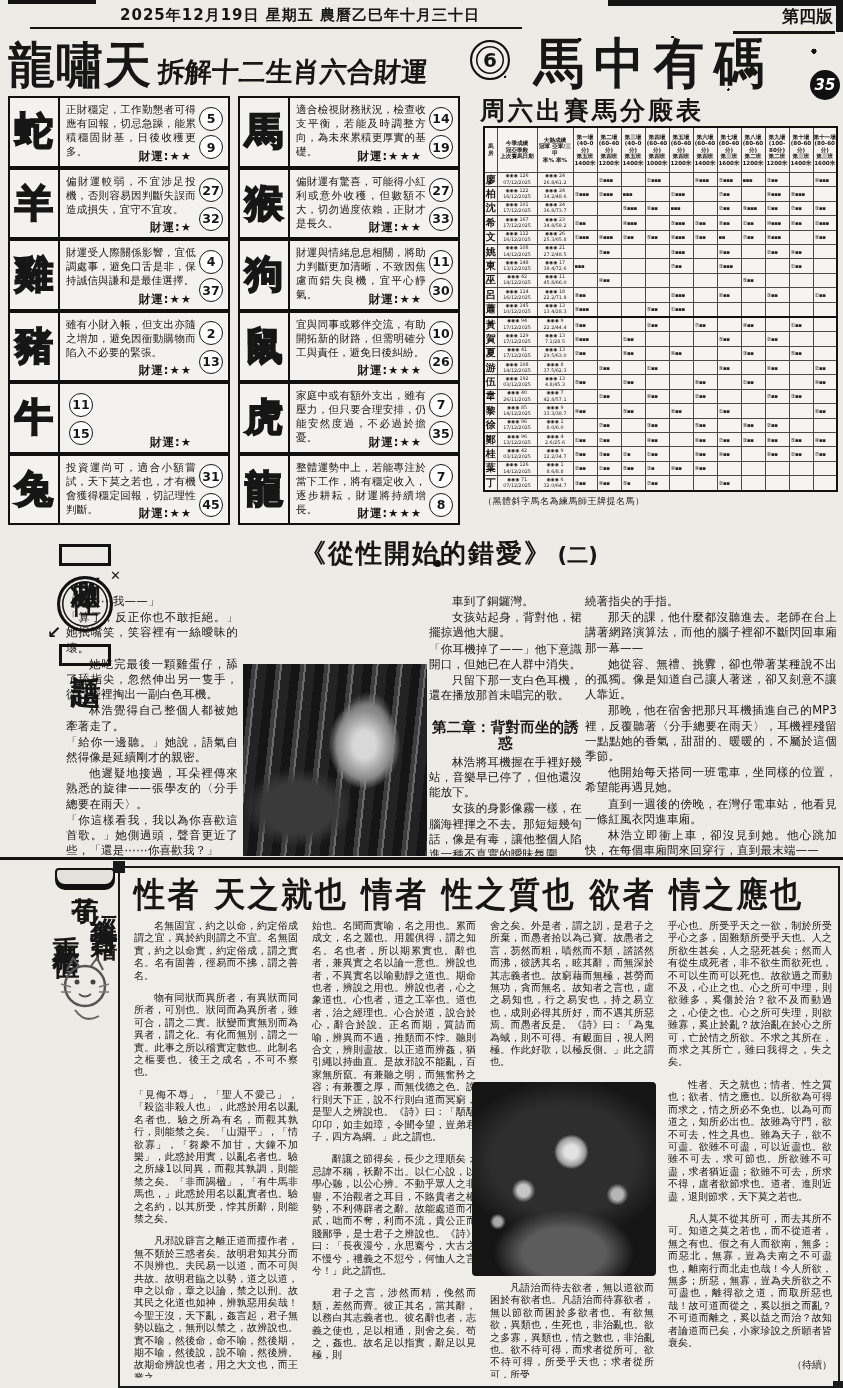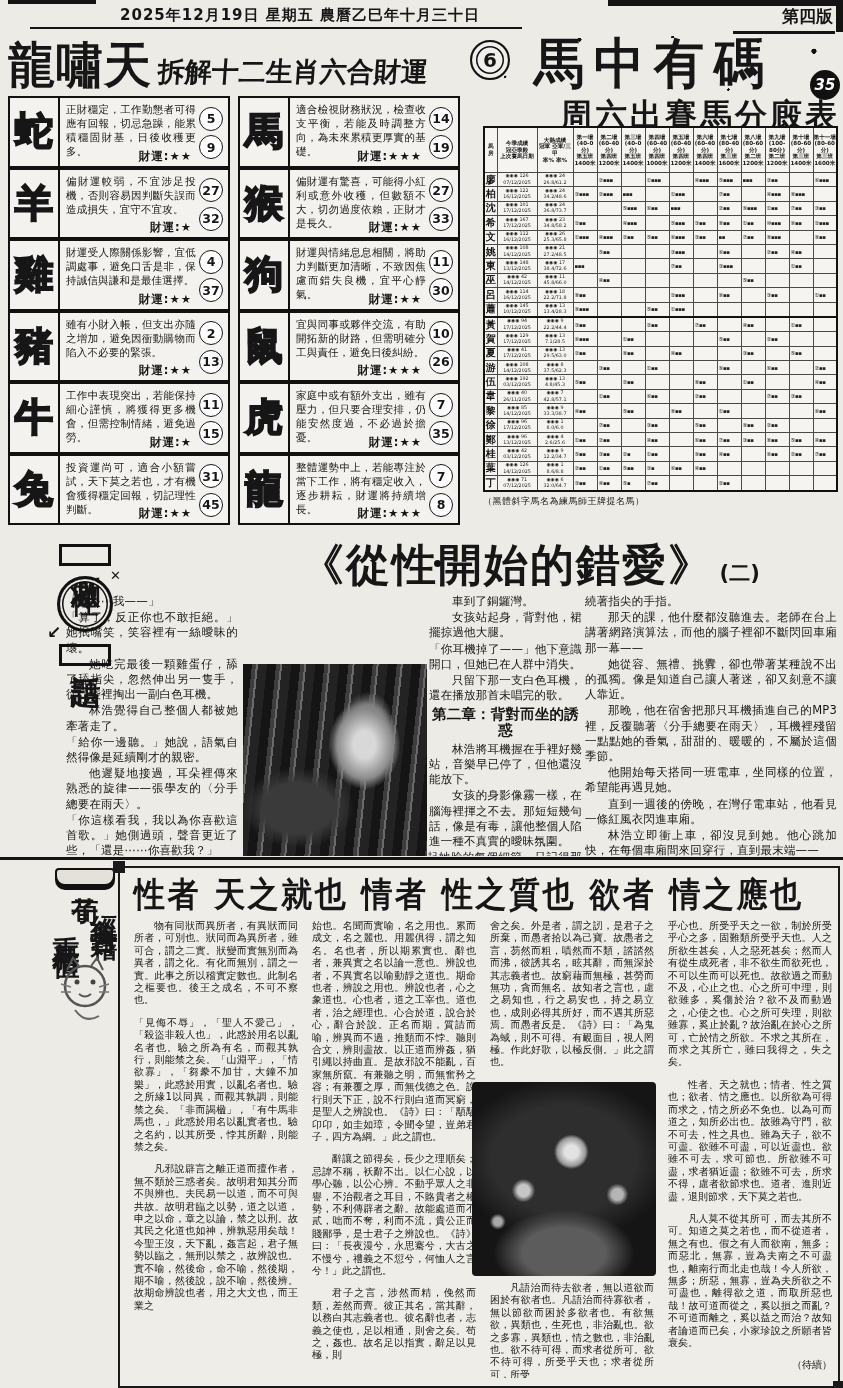--- a/index.html
+++ b/index.html
@@ -47,21 +47,21 @@
        radial-gradient(circle 2px at 70% 90%,#111 0 60%,transparent 70%);
      display:flex;align-items:center;justify-content:center;}
   .mast-text{font-size:50px;font-weight:900;font-family:"DejaVu Serif",serif;letter-spacing:10px;
              transform:scaleY(1.08);white-space:nowrap;}
   .badge6{position:absolute;left:2px;top:8px;width:36px;height:36px;border:2.5px solid #111;border-radius:50%;
           display:flex;align-items:center;justify-content:center;font-size:20px;font-weight:900;background:#f0efeb;
           box-shadow:inset 0 0 0 4px #f0efeb, inset 0 0 0 5.5px #111;}
   .badge35{position:absolute;right:0px;bottom:-4px;width:30px;height:30px;background:#111;color:#fff;
            border-radius:50%;display:flex;align-items:center;justify-content:center;
            font-size:15px;font-weight:900;font-style:italic;}
-  .race-title{left:480px;top:94px;width:360px;text-align:right;font-size:32px;font-weight:900;letter-spacing:3px;}
+  .race-title{left:480px;top:94px;width:360px;text-align:left;font-size:25px;font-weight:900;letter-spacing:3px;}
   #race-table{left:483px;top:126px;}
   .race-tbl{border-collapse:collapse;border:2.5px solid #111;background:#f5f4f0;table-layout:fixed;}
   .race-tbl th,.race-tbl td{border:1px solid #4a4a4a;padding:0;overflow:hidden;}
   .race-tbl th{font-size:5.6px;line-height:6.6px;font-weight:bold;height:44px;vertical-align:middle;text-align:center;}
   .race-tbl td{height:13.4px;font-size:5.4px;line-height:6.2px;vertical-align:middle;text-align:left;}
   .race-tbl td.trainer{font-size:10px;font-weight:900;text-align:center;font-family:"DejaVu Serif",serif;}
   .race-tbl td.stat{font-size:4.8px;text-align:center;color:#222;}
   .race-tbl td.cell{letter-spacing:-0.4px;color:#222;padding-left:1px;}
   .race-tbl tr.grp td{border-bottom:2.5px solid #111;}
   .race-foot{left:483px;top:495px;font-size:9px;letter-spacing:0.5px;}
@@ -71,31 +71,31 @@
   .s-box{border:3px solid #111;margin:0 auto 10px auto;width:46px;padding:4px 0;text-align:center;}
   .v-chars{writing-mode:vertical-rl;text-orientation:upright;font-size:30px;font-weight:900;
            font-family:"DejaVu Serif",serif;margin:0 auto;letter-spacing:4px;}
   .g-circle{width:50px;height:50px;border:3px solid #111;border-radius:50%;margin:2px auto 12px auto;position:relative;
             display:flex;align-items:center;justify-content:center;font-size:26px;font-weight:900;
             box-shadow:inset 0 0 0 2px #edebe6, inset 0 0 0 3.5px #111;}
   .g-arrow{position:absolute;left:-13px;bottom:-13px;font-size:17px;font-weight:900;}
   .g-cross{position:absolute;right:-11px;top:-11px;font-size:13px;font-weight:900;}
   .story-dot{left:434px;top:560px;width:7px;height:7px;border-radius:50%;background:#111;}
   .story-title{left:300px;top:536px;width:520px;white-space:nowrap;font-weight:900;}
-  .story-title .t-main{font-size:44px;letter-spacing:2px;font-family:Liberation Sans, sans-serif;}
+  .story-title .t-main{font-size:26px;letter-spacing:2px;font-family:Liberation Sans, sans-serif;}
   .story-title .t-part{font-size:21px;font-weight:700;}
   .s-col{font-size:11.5px;line-height:15.2px;text-align:justify;letter-spacing:0.2px;overflow:hidden;}
   .s-col p{margin:0 0 1px 0;text-indent:2em;}
   .s-col p.noind{text-indent:0;}
   .col1{left:66px;top:594px;width:254px;height:262px;}
   .col2{left:332px;top:594px;width:250px;height:262px;}
   .col3{left:585px;top:594px;width:252px;height:266px;}
   .fl-r{float:right;width:82px;height:196px;margin-top:60px;}
   .fl-l{float:left;width:97px;height:196px;margin-top:60px;}
-  .chapter{font-size:14.5px;font-weight:900;text-align:center;margin:4px 0 4px 0;}
+  .chapter{font-size:14.5px;font-weight:900;text-align:center;margin:17px 0 4px 0;}
   .story-photo{left:243px;top:664px;width:184px;height:192px;
      background:
        radial-gradient(ellipse 50px 62px at 66% 42%,#d8d8d8 0 22%,#8b8b8b 55%,transparent 72%),
        radial-gradient(ellipse 34px 40px at 68% 30%,#777 0 40%,transparent 75%),
        radial-gradient(ellipse 70px 50px at 30% 75%,#3a3a3a 0 50%,transparent 80%),
        repeating-linear-gradient(96deg,#151515 0 9px,#3d3d3d 9px 13px,#6a6a6a 13px 15px,#232323 15px 24px);}
 
   
   .divider{left:0;top:857px;width:843px;height:3px;background:#141414;}
   .scroll{left:54px;top:866px;width:62px;height:520px;}
@@ -191,21 +191,20 @@
               <div class="z-nums">
                 <span class="z-num">2</span>
                 <span class="z-num">13</span>
               </div>
               <div class="z-stars">財運:★★</div>
             </div>
           </div>
           <div class="z-row">
             <div class="z-animal">牛</div>
             <div class="z-box">
-              <div class="z-text">工作中表現突出，若能保持細心謹慎，將獲得更多機會，但需控制情緒，避免過勞。</div>
               <div class="z-nums">
                 <span class="z-num">11</span>
                 <span class="z-num">15</span>
               </div>
               <div class="z-stars">財運:★</div>
             </div>
           </div>
           <div class="z-row">
             <div class="z-animal">兔</div>
             <div class="z-box">
@@ -970,20 +969,21 @@
         <path d="M20 42 Q26 47 32 42" fill="none" stroke="#555" stroke-width="2"></path>
         <path d="M2 32 L12 35 M2 40 L12 40 M50 32 L40 35 M50 40 L40 40" stroke="#777" stroke-width="1.5"></path>
         <path d="M16 58 Q26 72 40 64" fill="none" stroke="#666" stroke-width="2"></path>
       </svg>
     </div>
 
     <div class="abs frame">
       <div class="headline">性者 天之就也 情者 性之質也 欲者 情之應也</div>
       <div class="c-col cc1">
         <div>
+            <p>名無固宜，約之以命，約定俗成謂之宜，異於約則謂之不宜。名無固實，約之以命實，約定俗成，謂之實名。名有固善，徑易而不拂，謂之善名。</p>
             <p>物有同狀而異所者，有異狀而同所者，可別也。狀同而為異所者，雖可合，謂之二實。狀變而實無別而為異者，謂之化。有化而無別，謂之一實。此事之所以稽實定數也。此制名之樞要也。後王之成名，不可不察也。</p>
             <p class="noind">「見侮不辱」，「聖人不愛己」，「殺盜非殺人也」，此惑於用名以亂名者也。驗之所為有名，而觀其孰行，則能禁之矣。「山淵平」，「情欲寡」，「芻豢不加甘，大鐘不加樂」，此惑於用實，以亂名者也。驗之所緣1以同異，而觀其孰調，則能禁之矣。「非而謁楹」，「有牛馬非馬也，」此惑於用名以亂實者也。驗之名約，以其所受，悖其所辭，則能禁之矣。</p>
             <p>凡邪說辟言之離正道而擅作者，無不類於三惑者矣。故明君知其分而不與辨也。夫民易一以道，而不可與共故。故明君臨之以勢，道之以道，申之以命，章之以論，禁之以刑。故其民之化道也如神，辨孰惡用矣哉！今聖王沒，天下亂，姦言起，君子無勢以臨之，無刑以禁之，故辨說也。實不喻，然後命，命不喻，然後期，期不喻，然後說，說不喻，然後辨。故期命辨說也者，用之大文也，而王業之</p>
           </div>
       </div>
       <div class="c-col cc2">
         <div>
             <p class="noind">始也。名聞而實喻，名之用也。累而成文，名之麗也。用麗俱得，謂之知名。名也者，所以期累實也。辭也者，兼異實之名以論一意也。辨說也者，不異實名以喻動靜之道也。期命也者，辨說之用也。辨說也者，心之象道也。心也者，道之工宰也。道也者，治之經理也。心合於道，說合於心，辭合於說。正名而期，質請而喻，辨異而不過，推類而不悖。聽則合文，辨則盡故。以正道而辨姦，猶引繩以持曲直。是故邪說不能亂，百家無所竄。有兼聽之明，而無奮矜之容；有兼覆之厚，而無伐德之色。說行則天下正，說不行則白道而冥窮，是聖人之辨說也。《詩》曰：「顒顒卬卬，如圭如璋，令聞令望，豈弟君子，四方為綱。」此之謂也。</p>
             <p>辭讓之節得矣，長少之理順矣；忌諱不稱，袄辭不出。以仁心說，以學心聽，以公心辨。不動乎眾人之非譽，不治觀者之耳目，不賂貴者之權勢，不利傳辟者之辭。故能處道而不貳，咄而不奪，利而不流，貴公正而賤鄙爭，是士君子之辨說也。《詩》曰：「長夜漫兮，永思騫兮，大古之不慢兮，禮義之不愆兮，何恤人之言兮！」此之謂也。</p>
             <p>君子之言，涉然而精，俛然而類，差然而齊。彼正其名，當其辭，以務白其志義者也。彼名辭也者，志義之使也，足以相通，則舍之矣。苟之，姦也。故名足以指實，辭足以見極，則</p>

